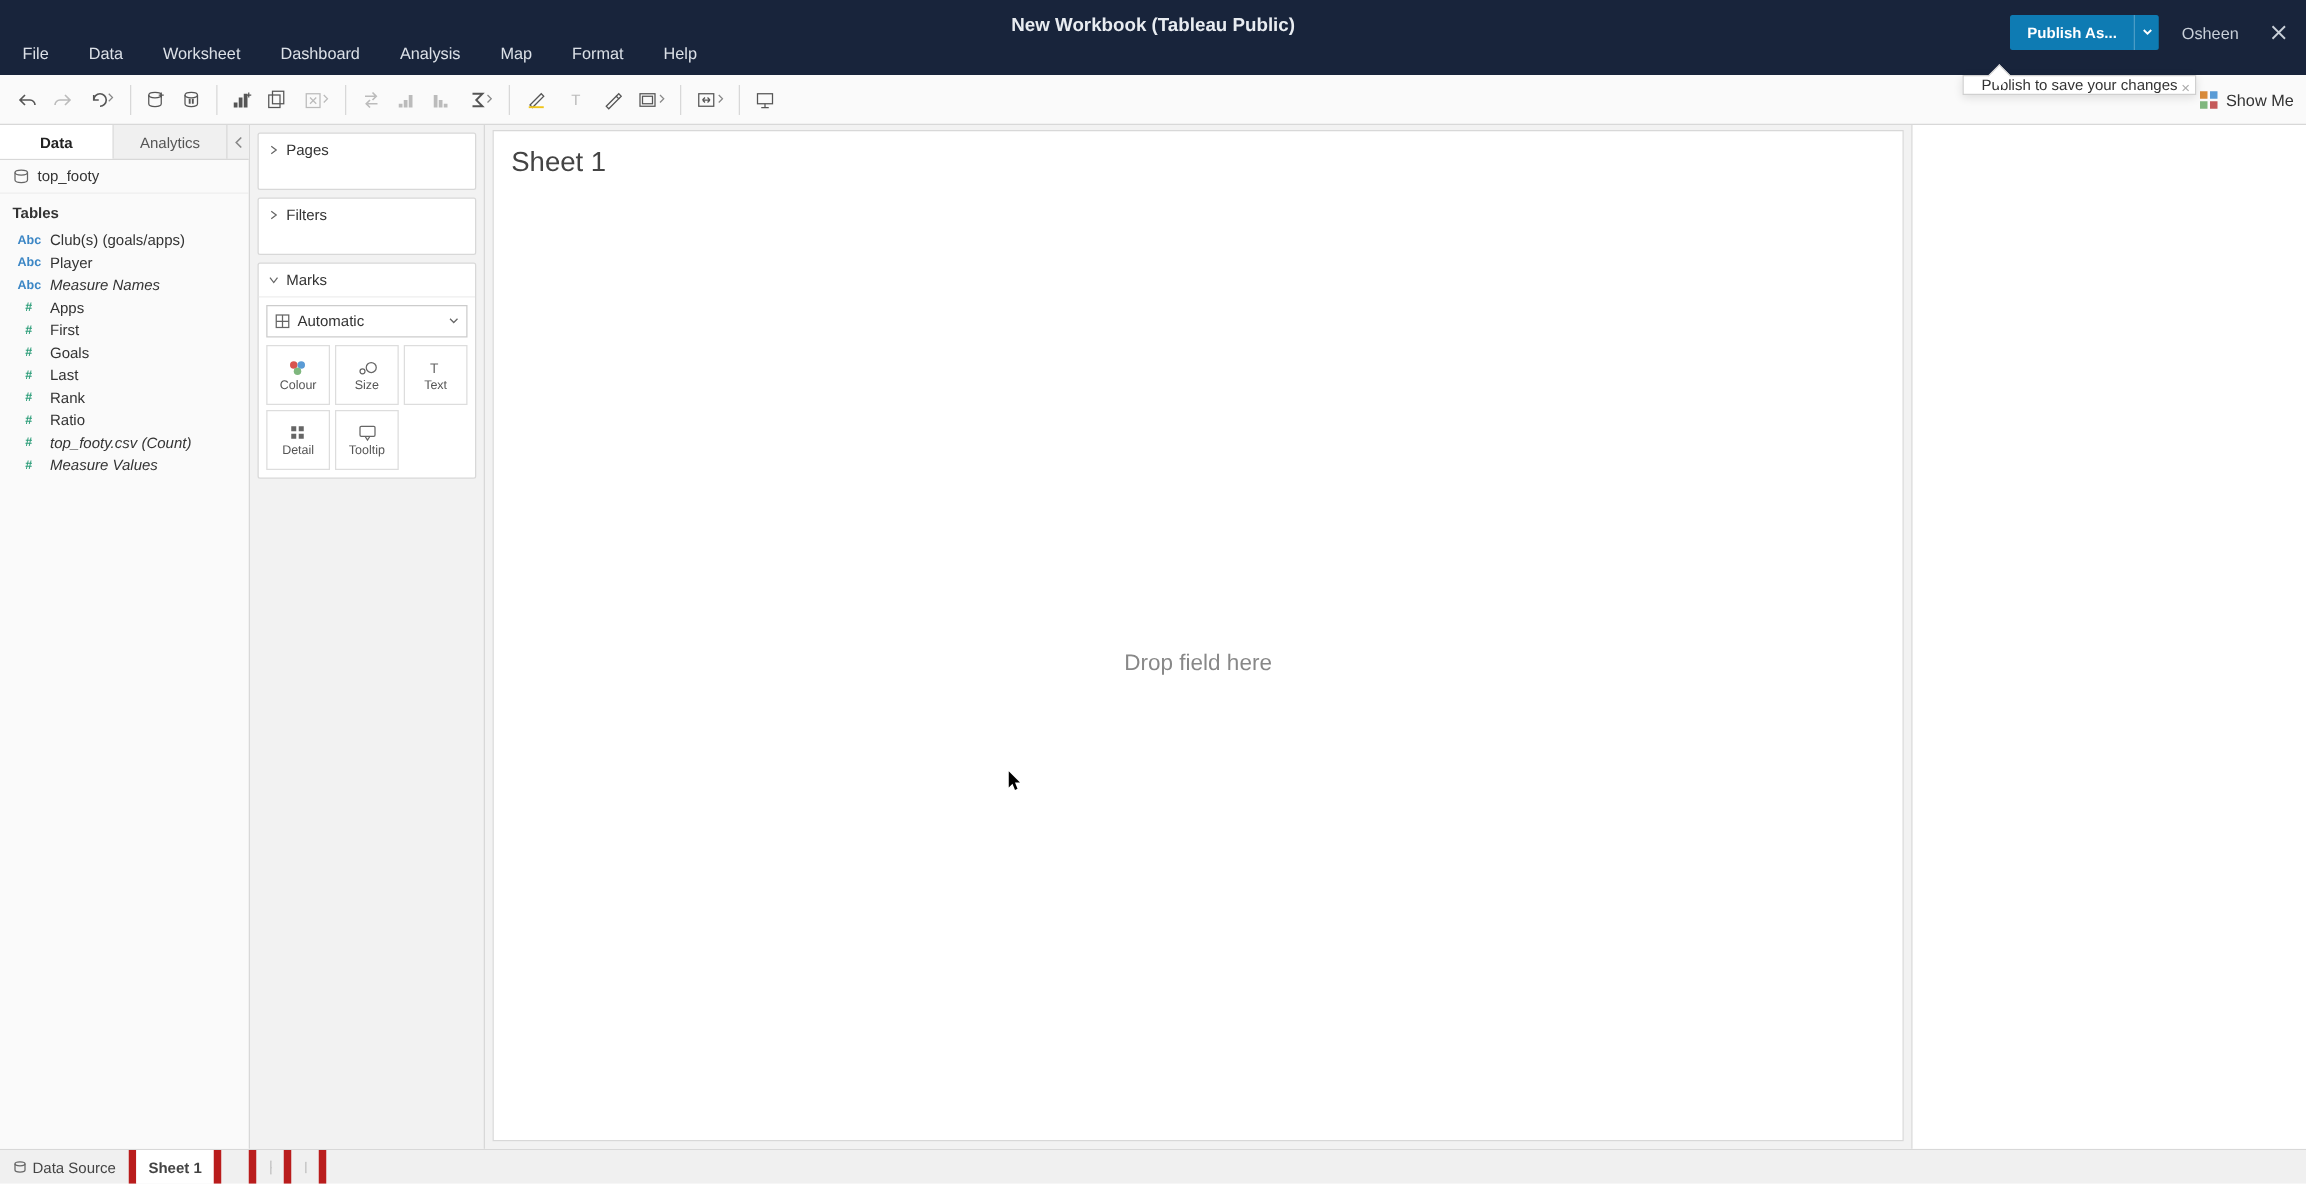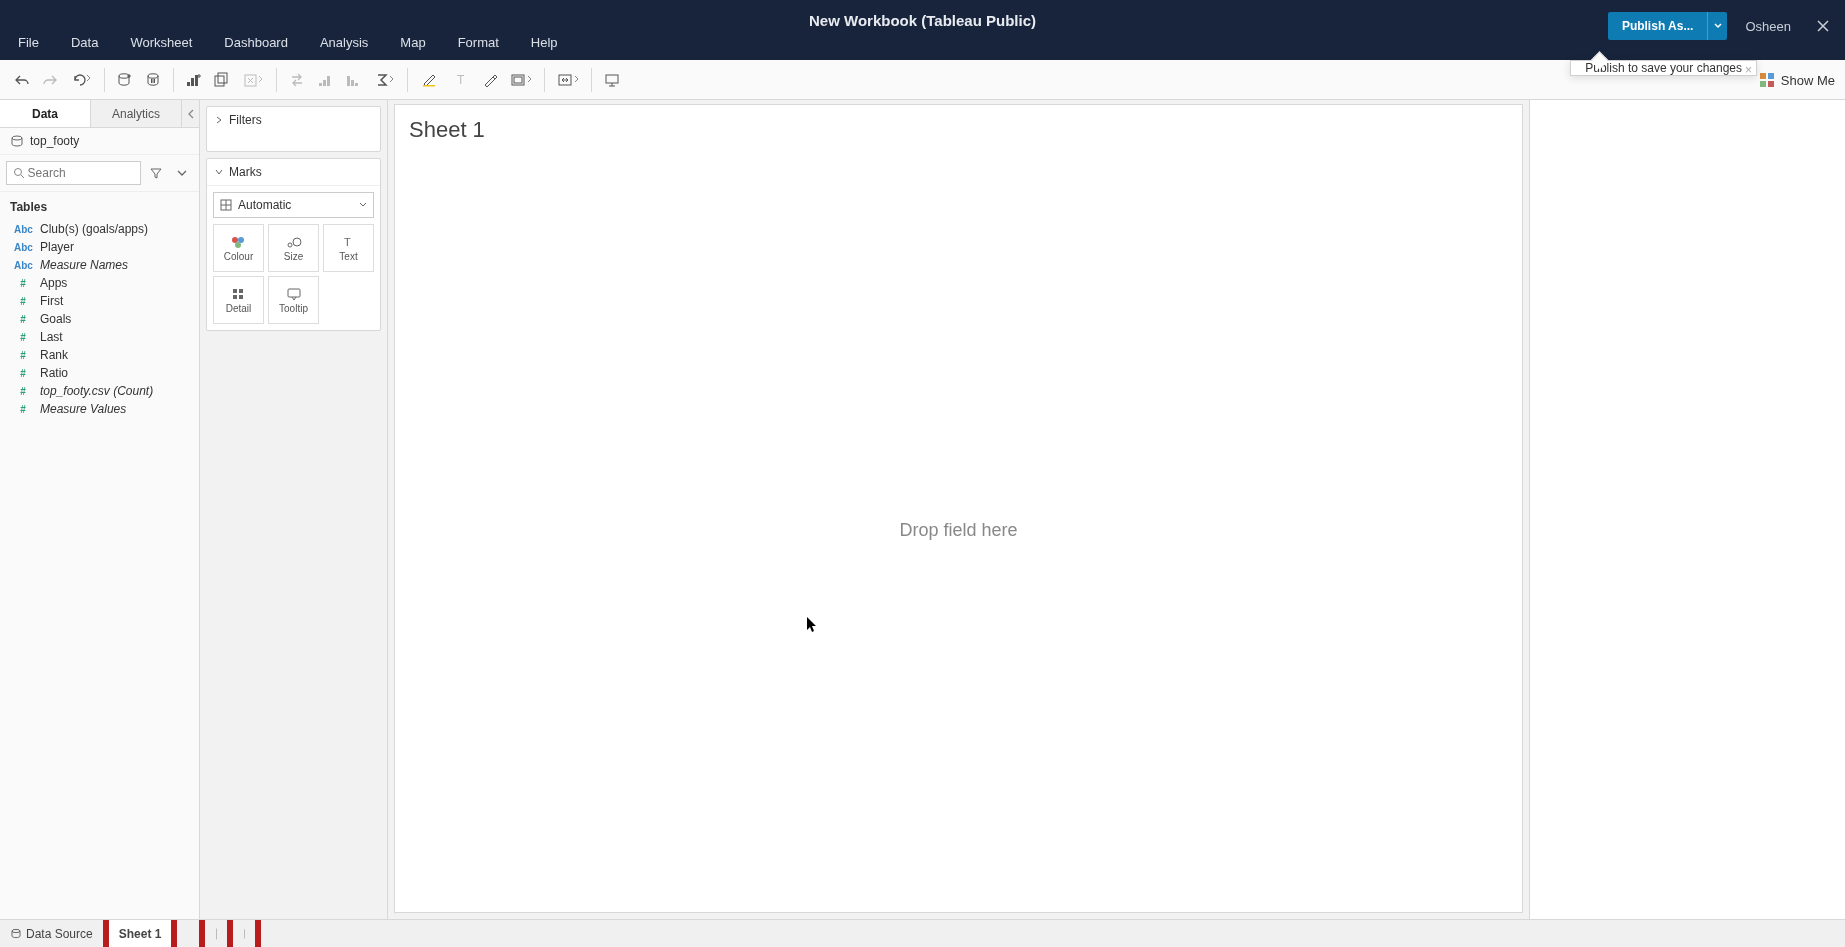--- a/index.html
+++ b/index.html
@@ -276,39 +276,20 @@
           </svg>
       </div>
     </div>
     <div class="datasource">
       <svg width="14" height="14">
           <ellipse cx="7" cy="4" rx="5" ry="2" fill="none" stroke="#666"></ellipse>
           <path d="M2 4v6c0 1.1 2.2 2 5 2s5-.9 5-2V4" fill="none" stroke="#666"></path>
         </svg>
       <span>top_footy</span>
     </div>
-    <div class="searchrow">
-      <div class="searchbox">
-        <svg width="12" height="12">
-            <circle cx="5" cy="5" r="3.5" fill="none" stroke="#888"></circle>
-            <path d="M8 8l3 3" stroke="#888"></path>
-          </svg>
-        <input placeholder="Search" style="">
-      </div>
-      <div class="icbtn">
-          <svg width="14" height="14">
-            <path d="M2 3h10L8 8v4l-2-1V8z" fill="none" stroke="#666"></path>
-          </svg>
-        </div>
-      <div class="icbtn">
-          <svg width="10" height="10">
-            <path d="M1 3l4 4 4-4" fill="none" stroke="#666" stroke-width="1.3"></path>
-          </svg>
-        </div>
-    </div>
     <div class="section-h">Tables</div>
     <div class="fieldlist">
       <div class="field">
           <span class="ico ico-abc">Abc</span>
           <span class="lbl">Club(s) (goals/apps)</span>
         </div>
       <div class="field">
           <span class="ico ico-abc">Abc</span>
           <span class="lbl">Player</span>
         </div>
@@ -352,20 +333,31 @@
   </div>
 
   <div class="midpanel">
     <div class="card collapsed">
       <div class="chead">
           <span class="chevron">
             <svg width="8" height="8">
               <path d="M2 1l4 3-4 3" fill="none" stroke="#666"></path>
             </svg>
           </span>
+          <span>Pages</span>
+        </div>
+      <div style="height:18px"></div>
+    </div>
+    <div class="card collapsed">
+      <div class="chead">
+          <span class="chevron">
+            <svg width="8" height="8">
+              <path d="M2 1l4 3-4 3" fill="none" stroke="#666"></path>
+            </svg>
+          </span>
           <span>Filters</span>
         </div>
       <div style="height:18px"></div>
     </div>
     <div class="card open">
       <div class="chead">
           <span class="chevron">
             <svg width="8" height="8">
               <path d="M2 1l4 3-4 3" fill="none" stroke="#666"></path>
             </svg>

